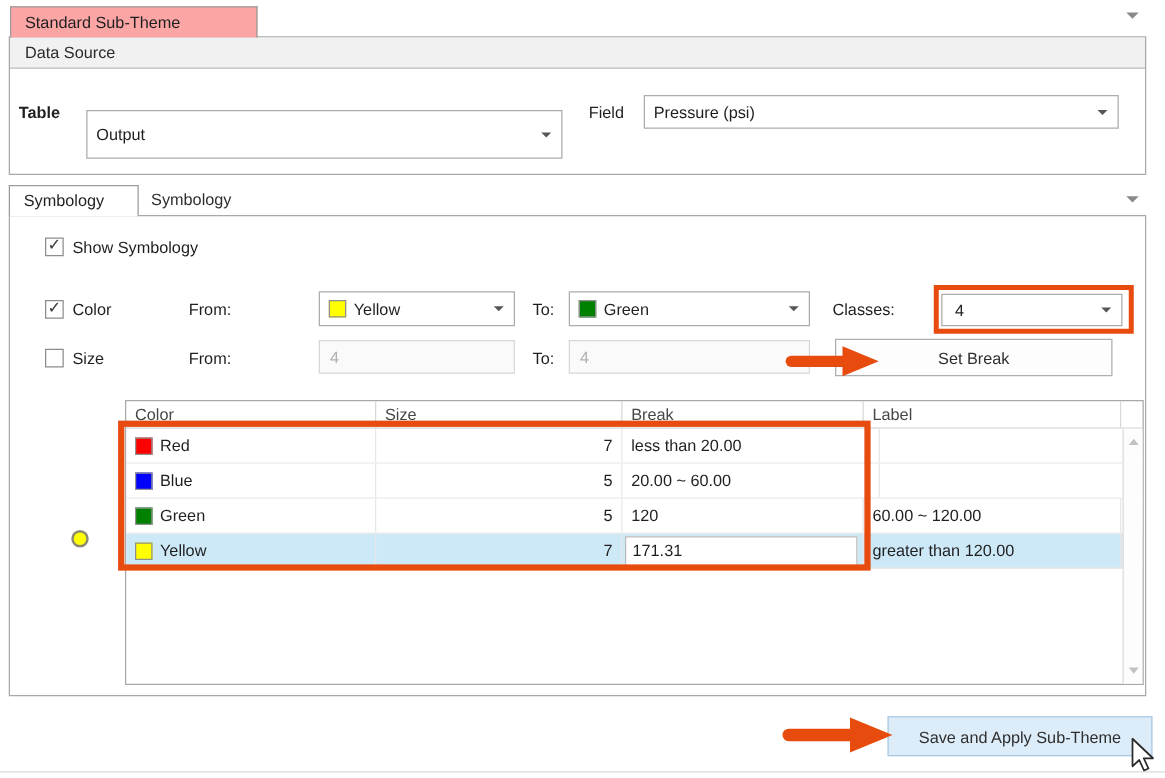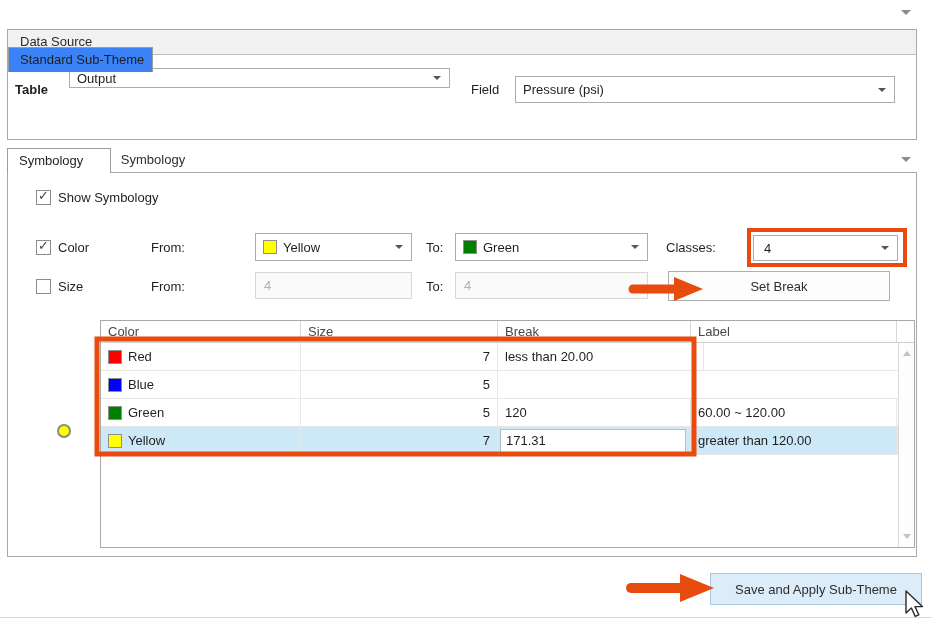--- a/index.html
+++ b/index.html
@@ -2,22 +2,22 @@
 <html><head>
 <meta charset="utf-8">
 <style>
   * { box-sizing: border-box; margin: 0; padding: 0; }
   html,body { width:932px; height:622px; background:#ffffff;
     font-family:"Liberation Sans", sans-serif; font-size:13px; color:#1f1f1f;
     position:relative; overflow:hidden; }
   .abs { position:absolute; }
 
   
-  .doc-tab { left:8px; top:5px; width:145px; height:25px; background:#3b82f6;
-    border:1px solid #9c9c9c; border-bottom:none; line-height:24px; padding-left:11px; z-index:3;margin-top:42px; }
+  .doc-tab { left:8px; top:5px; width:198px; height:25px; background:#fca5a5;
+    border:1px solid #9c9c9c; border-bottom:none; line-height:24px; padding-left:11px; z-index:3; }
   .collapse-chev { width:0; height:0; border-left:5px solid transparent;
     border-right:5px solid transparent; border-top:5px solid #8a8a8a; }
 
   
   .groupbox { border:1px solid #a8a8a8; background:#fff; }
   .group-header { height:25px; line-height:24px; padding-left:12px;
     background:#f2f1f2; border-bottom:1px solid #bdbdbd; color:#2a2a2a; }
 
   
   .combo { position:absolute; background:#fff; border:1px solid #acacac;
@@ -82,21 +82,21 @@
 </head>
 <body>
 
 <div class="abs doc-tab">Standard Sub-Theme</div>
 <div class="abs collapse-chev" style="left:901px; top:10px;"></div>
 
 <div class="abs groupbox" style="left:7px; top:29px; width:910px; height:111px;">
   <div class="group-header">Data Source</div>
 </div>
 <div class="lbl" style="left:15px; top:82px;font-weight:bold;">Table</div>
-<div class="combo" style="left:69px; top:68px; width:381px; height:20px;">
+<div class="combo" style="left:69px; top:88px; width:381px; height:39px;">
   <span class="txt">Output</span>
   <span class="chev"></span>
 </div>
 <div class="lbl" style="left:471px; top:82px;">Field</div>
 <div class="combo" style="left:515px; top:76px; width:380px; height:27px;">
   <span class="txt">Pressure (psi)</span>
   <span class="chev"></span>
 </div>
 
 <div class="abs inner-tab-sel">Symbology</div>
@@ -159,20 +159,21 @@
         </div>
         <div class="tc c-size">7</div>
         <div class="tc c-label">less than 20.00</div>
       </div>
       <div class="trow">
         <div class="tc c-color">
           <span class="row-swatch" style="background: rgb(0, 0, 254);"></span>
           <span class="row-name">Blue</span>
         </div>
         <div class="tc c-size">5</div>
+        <div class="tc c-label">20.00 ~ 60.00</div>
       </div>
       <div class="trow">
         <div class="tc c-color">
           <span class="row-swatch" style="background: rgb(0, 128, 0);"></span>
           <span class="row-name">Green</span>
         </div>
         <div class="tc c-size">5</div>
         <div class="tc c-break">120</div>
         <div class="tc c-label">60.00 ~ 120.00</div>
       </div>

